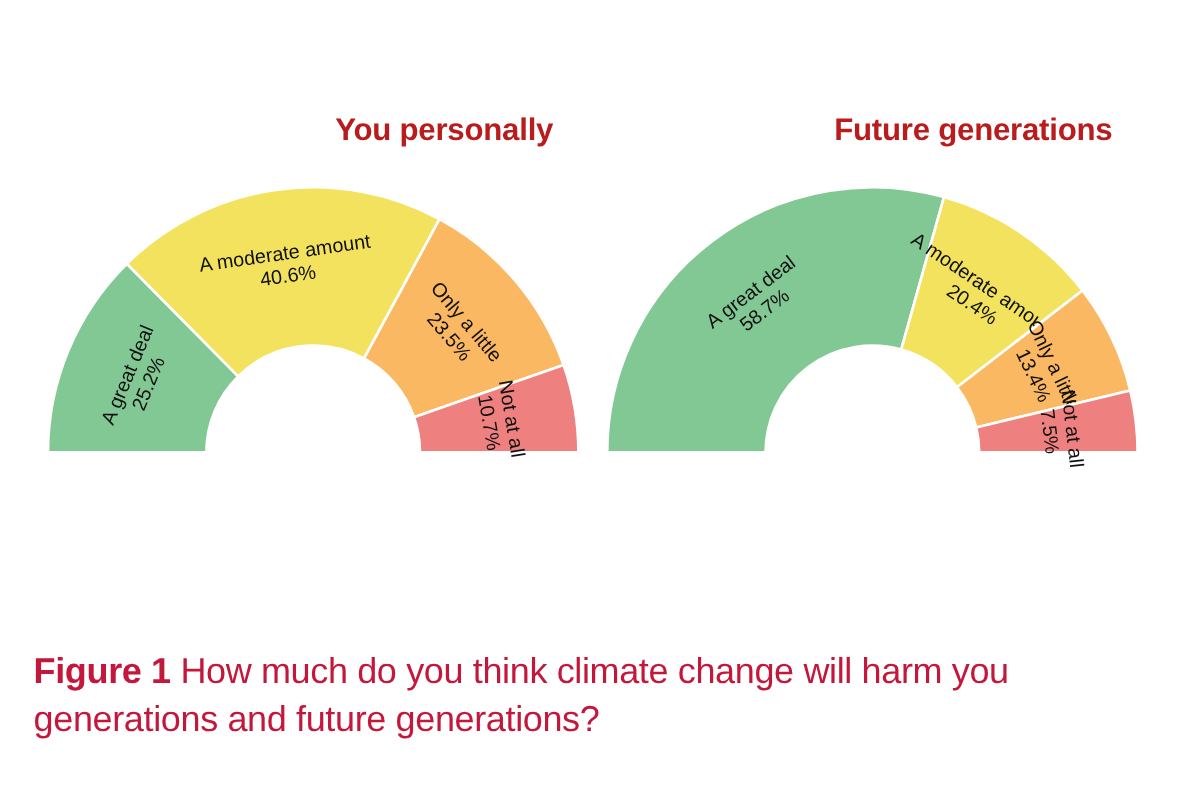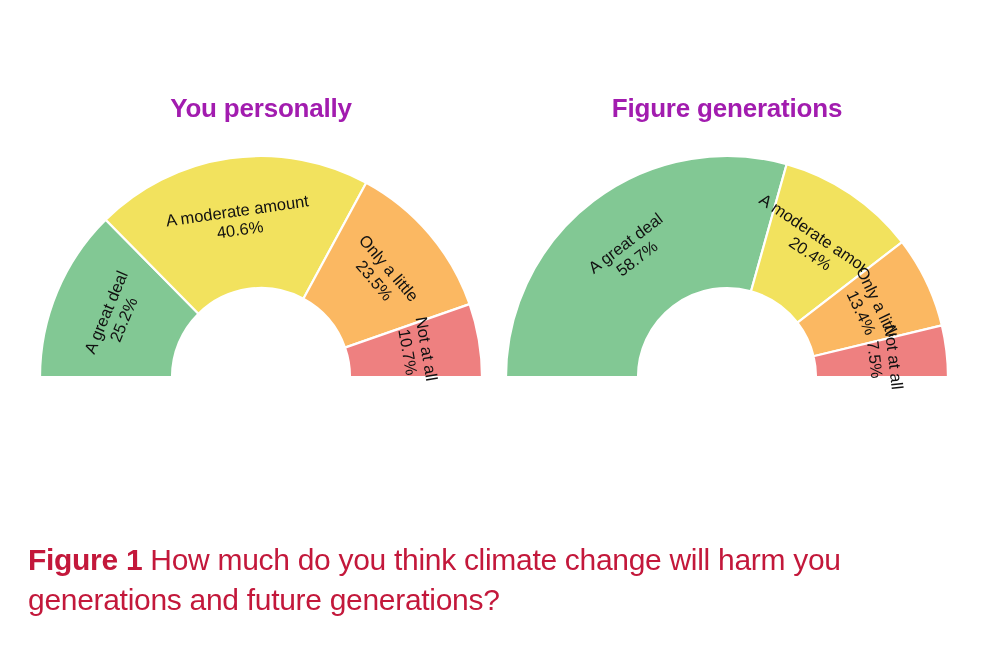--- a/index.html
+++ b/index.html
@@ -20,22 +20,22 @@
     left: 0; top: 0;
     width: 1000px;
     height: 656px;
   }
   .chart-title {
     position: absolute;
     top: 93px;
     font-size: 26px;
     font-weight: bold;
     letter-spacing: -0.2px;
-    text-align: center;
-    color: #a21caf;
+    text-align: right;
+    color: #b91c1c;
     white-space: nowrap;
   }
   #title-left  { left: 61px;  width: 400px; }
   #title-right { left: 527px; width: 400px; }
 
   svg.gauge {
     position: absolute;
     top: 0;
     left: 0;
     width: 1000px;
@@ -63,21 +63,21 @@
     text-align: center;
   }
 </style>
 </head>
 <body>
 
 <div id="figure-root">
 
   <div class="chart-title" id="title-left">You personally</div>
 
-  <div class="chart-title" id="title-right">Figure generations</div>
+  <div class="chart-title" id="title-right">Future generations</div>
 
   <svg class="gauge" id="gauge-svg" viewBox="0 0 1000 520">
     <g id="chart-0-group">
         <path d="M 40 377 A 221 221 0 0 1 105.71435667445431 219.75061533674796 L 198.4641526879024 313.6733247283736 A 89 89 0 0 0 172 377 Z" fill="#82c894" stroke="#ffffff" stroke-width="2.2" stroke-linejoin="round"></path>
         <text x="113.114013253618" y="315.19859771777885" class="seg-label" text-anchor="middle" transform="rotate(-67.32 113.11 315.20)"><tspan x="113.114013253618" dy="-2">A great deal</tspan><tspan x="113.114013253618" dy="19">25.2%</tspan></text>
         <path d="M 105.71435667445431 219.75061533674796 A 221 221 0 0 1 366.24864301061456 182.67109544788707 L 303.3852001264466 298.7408483930405 A 89 89 0 0 0 198.4641526879024 313.6733247283736 Z" fill="#f2e25e" stroke="#ffffff" stroke-width="2.2" stroke-linejoin="round"></path>
         <text x="238.41635054504422" y="218.31900814119015" class="seg-label" text-anchor="middle" transform="rotate(-8.10 238.42 218.32)"><tspan x="238.41635054504422" dy="-2">A moderate amount</tspan><tspan x="238.41635054504422" dy="19">40.6%</tspan></text>
         <path d="M 366.24864301061456 182.67109544788707 A 221 221 0 0 1 469.630953575172 304.10195331619354 L 345.0188003085534 347.6428680775621 A 89 89 0 0 0 303.3852001264466 298.7408483930405 Z" fill="#fbb862" stroke="#ffffff" stroke-width="2.2" stroke-linejoin="round"></path>
         <text x="383.04122747794247" y="273.09804046276554" class="seg-label" text-anchor="middle" transform="rotate(49.59 383.04 273.10)"><tspan x="383.04122747794247" dy="-2">Only a little</tspan><tspan x="383.04122747794247" dy="19">23.5%</tspan></text>
         <path d="M 469.630953575172 304.10195331619354 A 221 221 0 0 1 482 376.99999999999994 L 350 377 A 89 89 0 0 0 345.0188003085534 347.6428680775621 Z" fill="#ee8080" stroke="#ffffff" stroke-width="2.2" stroke-linejoin="round"></path>

